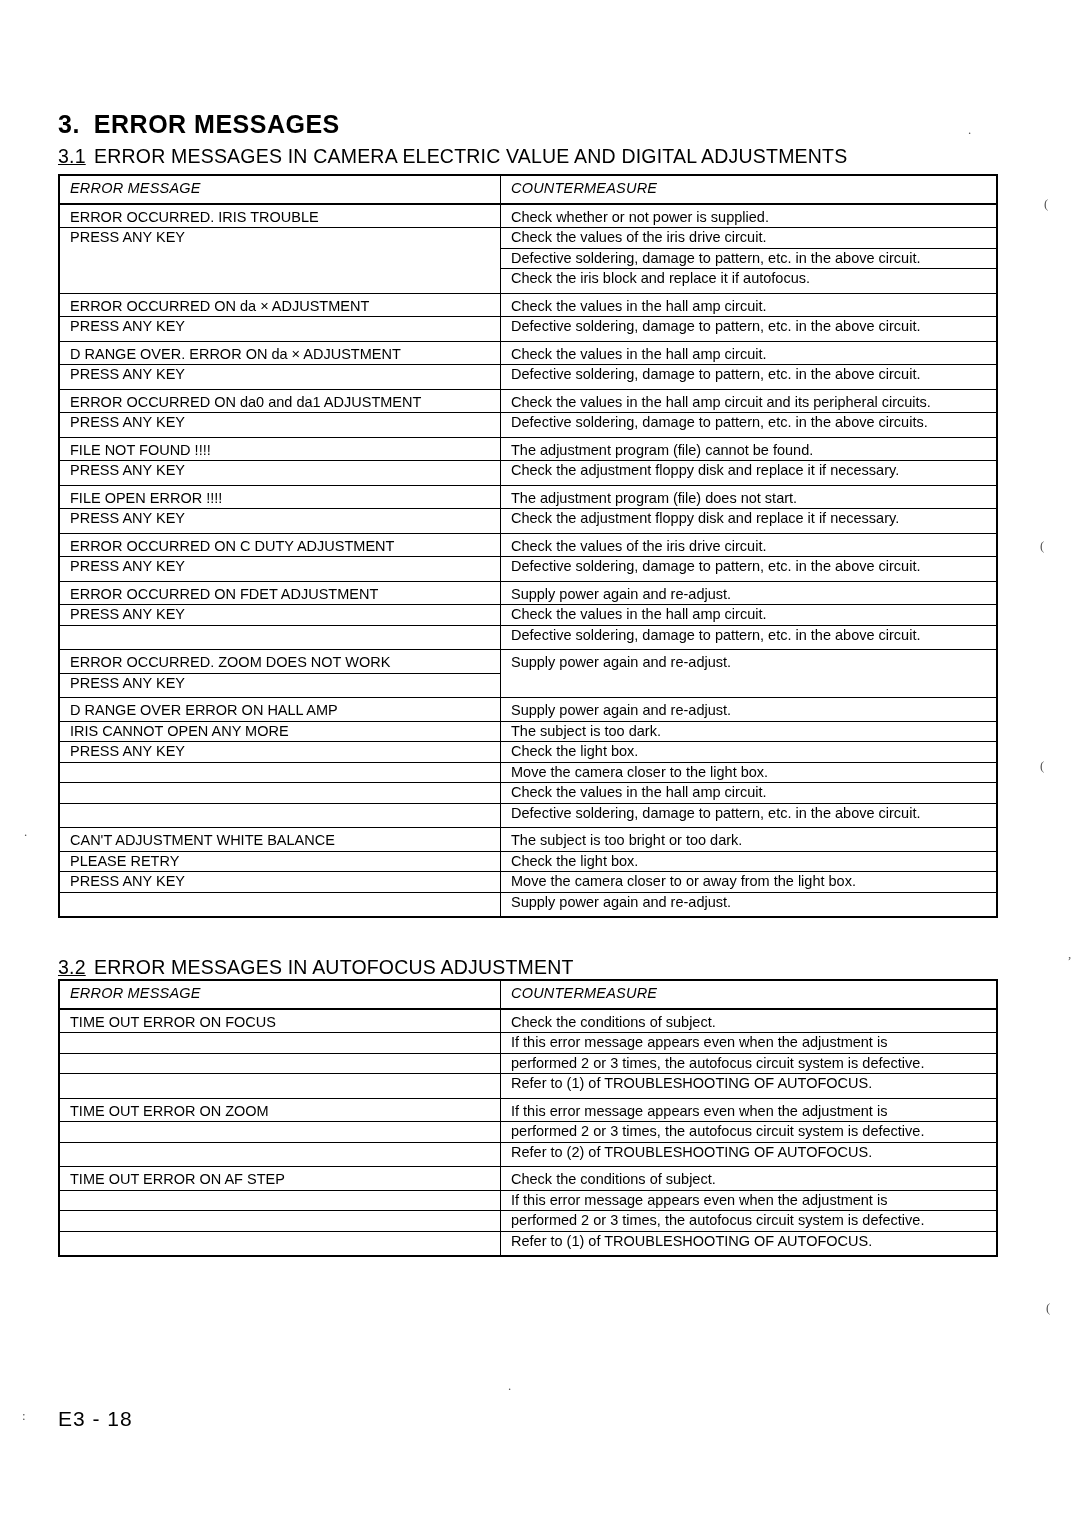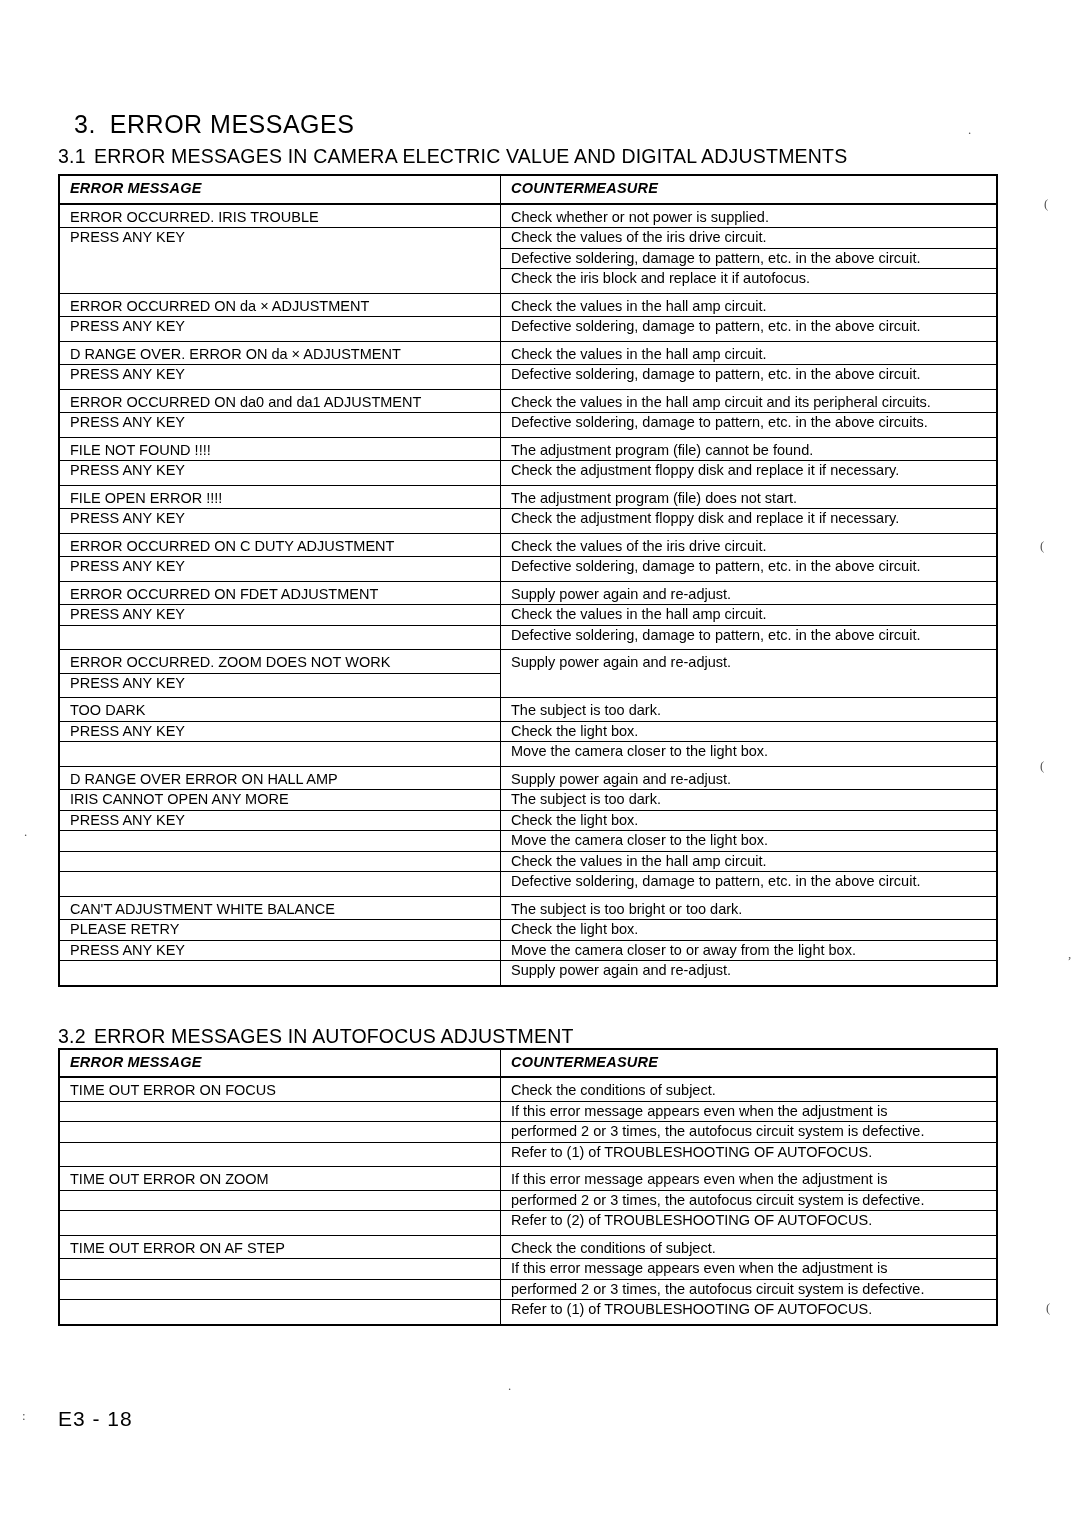--- a/index.html
+++ b/index.html
@@ -22,54 +22,53 @@
     height: 1528px;
   }
   .content {
     position: absolute;
     left: 58px;
     top: 110px;
     width: 940px;
   }
   h1.chapter {
     font-size: 25px;
-    font-weight: normal;
+    font-weight: bold;
     letter-spacing: 0.5px;
-    margin: 0 0 6px 16px;
+    margin: 0 0 6px 0;
     padding: 0;
   }
   h1.chapter .num { margin-right: 14px; }
   h2.section {
     font-size: 19.5px;
     font-weight: normal;
     letter-spacing: 0.2px;
     margin: 0 0 6px 0;
     padding: 0;
     white-space: nowrap;
   }
-  h2.section .num { display: inline-block; min-width: 36px; }
+  h2.section .num { display: inline-block; min-width: 36px; text-decoration: underline; }
   .tbl {
     border-collapse: collapse;
     width: 100%;
     table-layout: fixed;
     border: 2.5px solid #000;
   }
   .tbl td {
     border: 1px solid #000;
     vertical-align: top;
     padding: 0;
     font-size: 14.5px;
     line-height: 1.0;
   }
   .tbl td.left { width: 440px; }
   .tbl .hdr {
     font-style: italic;
     font-size: 14.5px;
     letter-spacing: 0.2px;
-    font-weight: bold;
   }
   .cellbox { padding: 3px 0 4px 0; }
   .line {
     padding: 2px 6px 3px 10px;
     border-bottom: 1px solid #000;
     white-space: nowrap;
     overflow: hidden;
   }
   .line:last-child { border-bottom: none; }
   .line.blank { color: transparent; }
@@ -243,36 +242,20 @@
           <tr>
             <td class="left">
               <div class="cellbox">
                 <div class="line">ERROR OCCURRED.  ZOOM DOES NOT WORK</div>
                 <div class="line noline">PRESS ANY KEY</div>
               </div>
             </td>
             <td>
               <div class="cellbox">
                 <div class="line noline">Supply power again and re-adjust.</div>
-              </div>
-            </td>
-          </tr>
-          <tr>
-            <td class="left">
-              <div class="cellbox">
-                <div class="line">TOO DARK</div>
-                <div class="line">PRESS ANY KEY</div>
-                <div class="line blank noline">&nbsp;</div>
-              </div>
-            </td>
-            <td>
-              <div class="cellbox">
-                <div class="line">The subject is too dark.</div>
-                <div class="line">Check the light box.</div>
-                <div class="line noline">Move the camera closer to the light box.</div>
               </div>
             </td>
           </tr>
           <tr>
             <td class="left">
               <div class="cellbox">
                 <div class="line">D RANGE OVER ERROR ON HALL AMP</div>
                 <div class="line">IRIS CANNOT OPEN ANY MORE</div>
                 <div class="line">PRESS ANY KEY</div>
                 <div class="line blank">&nbsp;</div>

